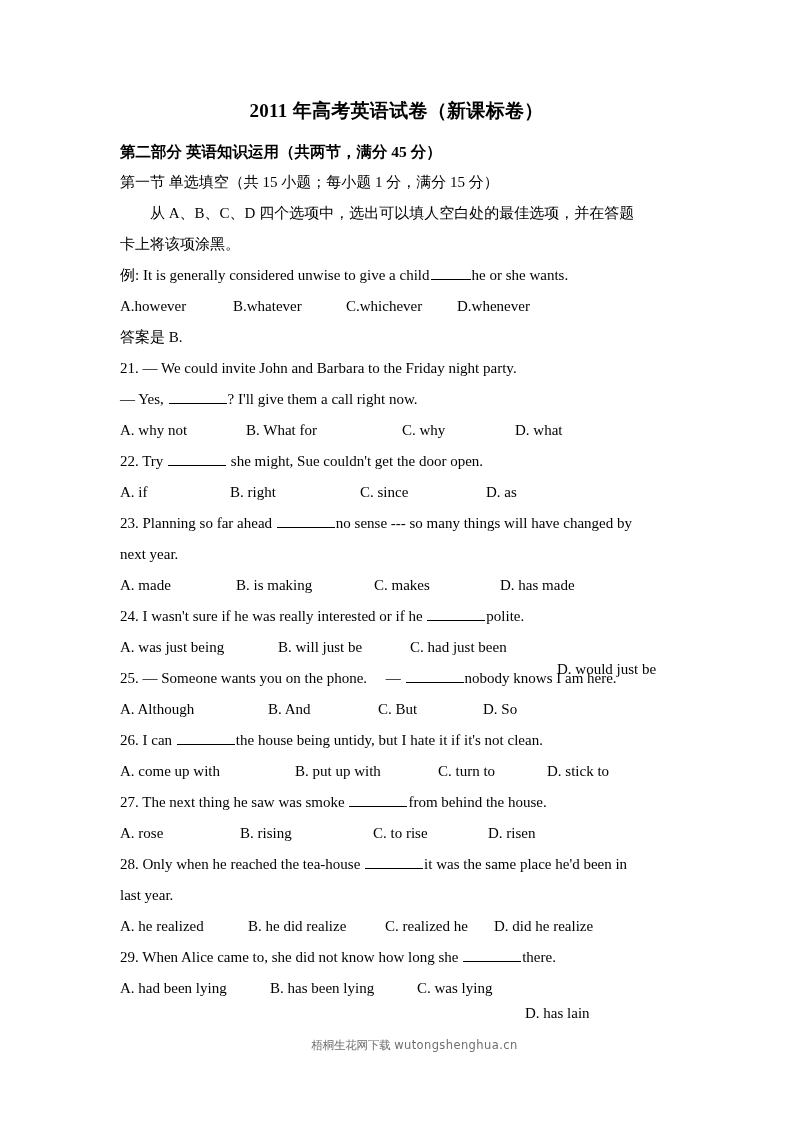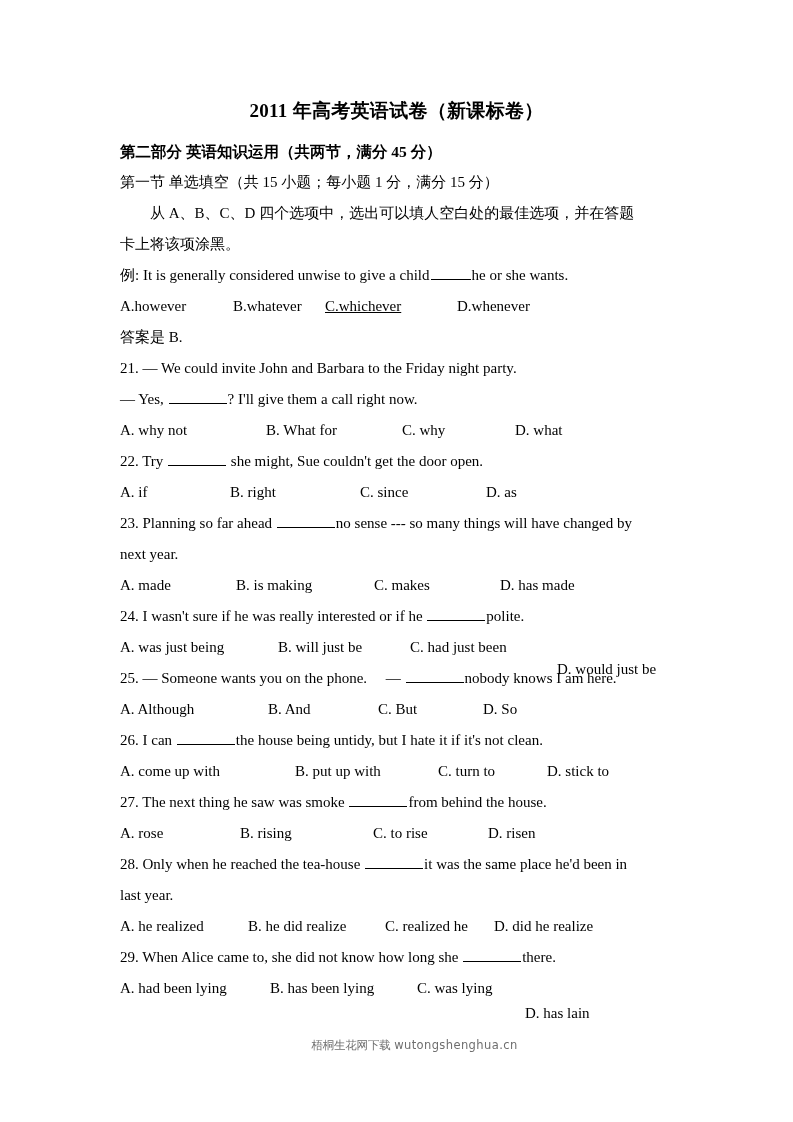--- a/index.html
+++ b/index.html
@@ -125,31 +125,31 @@
     <div class="subsection-head">第一节  单选填空（共 15 小题；每小题 1 分，满分 15 分）</div>
 
     <div class="para indent">从 A、B、C、D 四个选项中，选出可以填人空白处的最佳选项，并在答题</div>
     <div class="para">卡上将该项涂黑。</div>
 
     <div class="qline nojust"><span>例: It is generally considered unwise to give a child</span><span class="blank b-short"></span><span>he or she wants.</span></div>
 
     <div class="opts">
       <span class="opt" style="left:0px;">A.however</span>
       <span class="opt" style="left:113px;">B.whatever</span>
-      <span class="opt" style="left:205px;text-decoration:underline;">C.whichever</span>
+      <span class="opt" style="left:226px;">C.whichever</span>
       <span class="opt" style="left:337px;">D.whenever</span>
     </div>
 
     <div class="qline nojust">答案是 B.</div>
 
     <div class="qline nojust">21. — We could invite John and Barbara to the Friday night party.</div>
     <div class="qline nojust"><span>— Yes, </span><span class="blank b-med"></span><span>? I'll give them a call right now.</span></div>
     <div class="opts">
       <span class="opt" style="left:0px;">A. why not</span>
-      <span class="opt" style="left:146px;text-align:right;">B. What for</span>
+      <span class="opt" style="left:126px;text-align:right;">B. What for</span>
       <span class="opt" style="left:282px;">C. why</span>
       <span class="opt" style="left:395px;text-align:center;">D. what</span>
     </div>
 
     <div class="qline nojust"><span>22. Try </span><span class="blank b-med"></span><span> she might, Sue couldn't get the door open.</span></div>
     <div class="opts">
       <span class="opt" style="left:0px;">A. if</span>
       <span class="opt" style="left:110px;">B. right</span>
       <span class="opt" style="left:240px;">C. since</span>
       <span class="opt" style="left:366px;">D. as</span>

